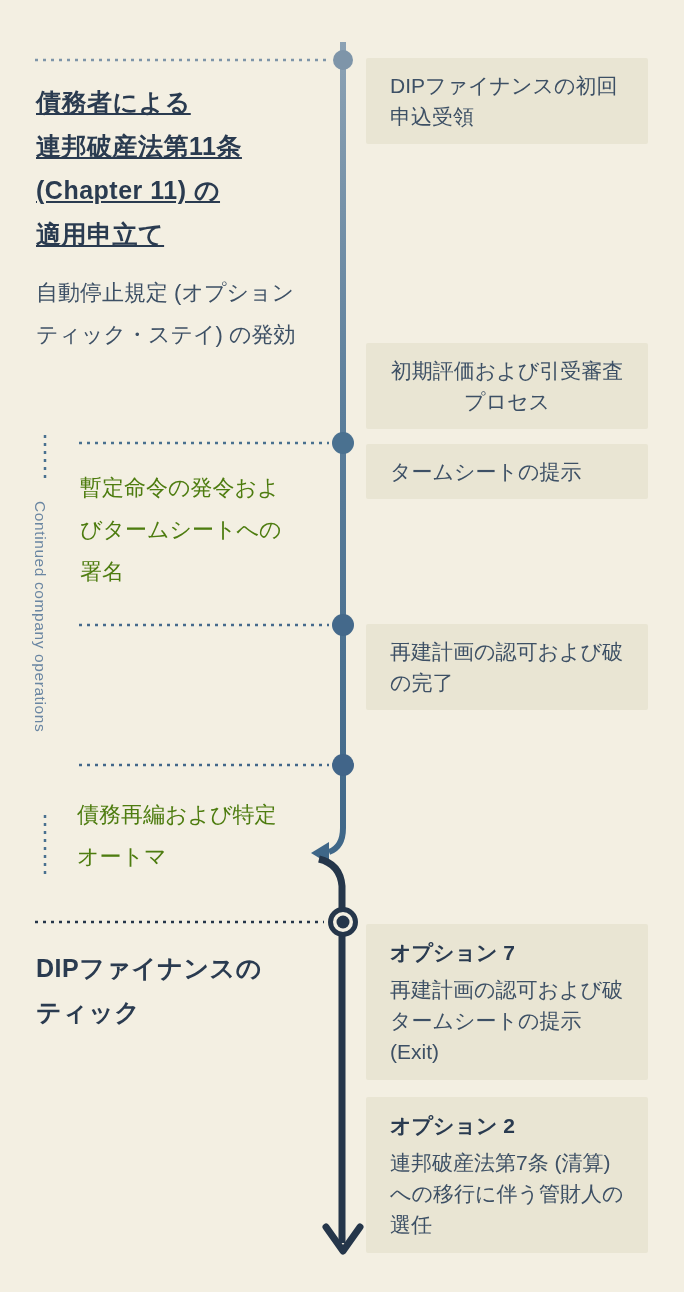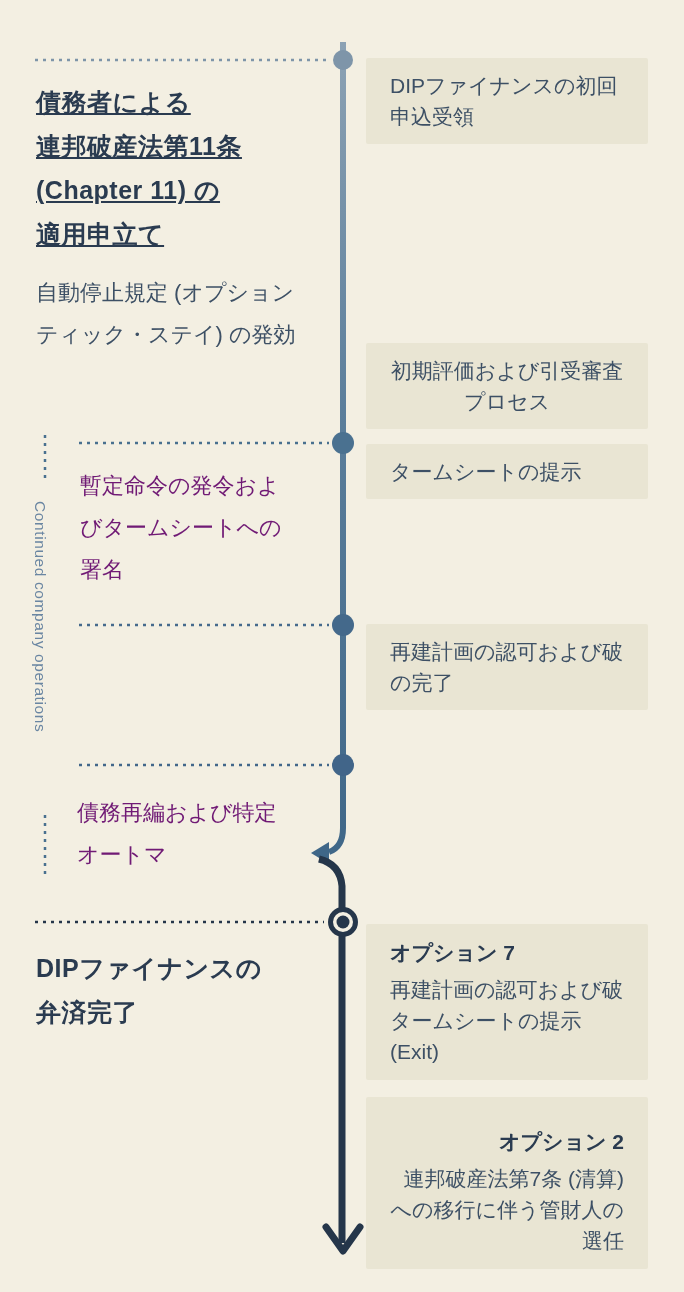--- a/index.html
+++ b/index.html
@@ -18,21 +18,21 @@
     font-size:25px;font-weight:700;line-height:44px;color:#2a3b50;
     letter-spacing:0.5px;
     text-decoration:underline;
   }
   .sub{
     position:absolute;left:36px;top:272px;width:334px;
     font-size:22px;line-height:42px;color:#3d5065;
   }
   .step{
     position:absolute;width:260px;
-    font-size:22px;line-height:42px;color:#701a75;font-family:Liberation Mono, monospace;
+    font-size:22px;line-height:42px;color:#4d7c0f;
   }
   .step-interim{left:80px;top:467px;}
   .step-final{left:80px;top:652px;}
   .step-restructure{left:77px;top:794px;}
   .h2{
     position:absolute;left:36px;top:946px;width:320px;
     font-size:25px;font-weight:700;line-height:44px;color:#2a3b50;
     letter-spacing:0.5px;
   }
   .side-label{
@@ -45,21 +45,21 @@
     position:absolute;left:366px;width:282px;
     background:#e9e5d3;border-radius:2px;
     padding:12px 24px;box-sizing:border-box;
     font-size:21px;line-height:31px;color:#3d5065;
   }
   .card-1{top:58px;}
   .card-2{top:343px;text-align:center;}
   .card-3{top:444px;}
   .card-4{top:624px;}
   .card-5{top:924px;padding-top:13px;padding-bottom:13px;}
-  .card-6{top:1097px;padding-top:29px;padding-bottom:13px;text-align:right;}
+  .card-6{top:1097px;padding-top:13px;padding-bottom:13px;}
   .card-title{font-weight:700;color:#2a3b50;margin-bottom:6px;}
 </style>
 </head>
 <body>
 
 <div class="canvas">
 
   <svg class="spine" width="684" height="1292" viewBox="0 0 684 1292">
     <defs>
       <linearGradient id="blueGrad" x1="0" y1="42" x2="0" y2="855" gradientUnits="userSpaceOnUse">
@@ -104,21 +104,21 @@
 
   <div class="step step-interim pre">暫定命令の発令およ
 びタームシートへの
 署名</div>
 
 
   <div class="step step-restructure pre">債務再編および特定
 オートマ</div>
 
   <div class="h2 pre">DIPファイナンスの
-弁済完了</div>
+ティック</div>
 
   <div class="card card-1 pre">DIPファイナンスの初回
 申込受領</div>
 
   <div class="card card-2 pre">初期評価および引受審査
 プロセス</div>
 
   <div class="card card-3 pre">タームシートの提示</div>
 
   <div class="card card-4 pre">再建計画の認可および破

